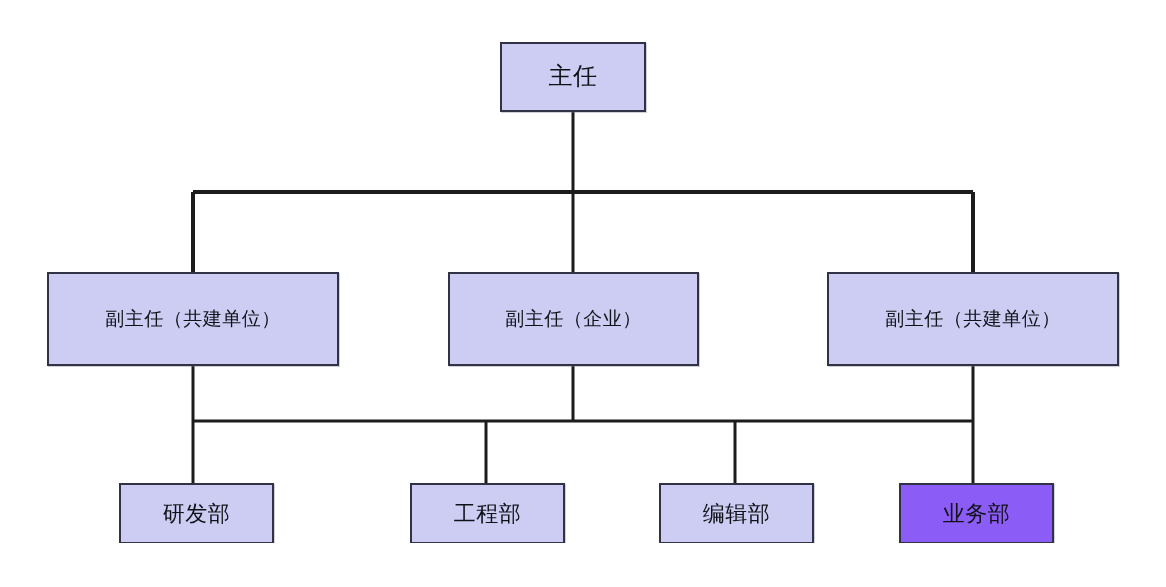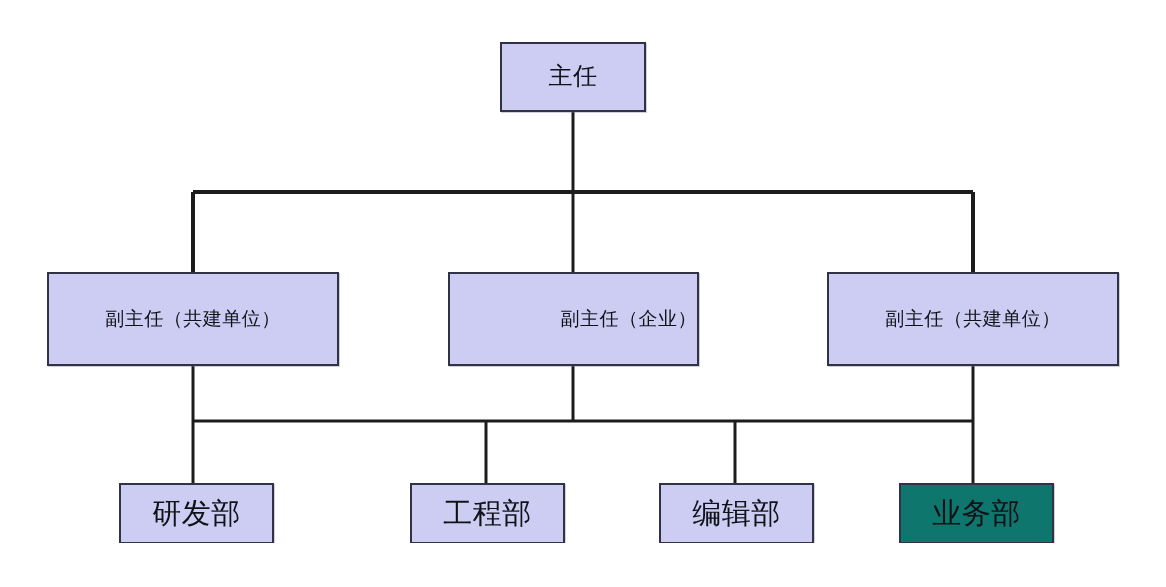--- a/index.html
+++ b/index.html
@@ -38,21 +38,21 @@
   .org-node .node-label {
     font-size: 23px;
     line-height: 1.15;
     color: #111118;
     letter-spacing: 0.5px;
     white-space: nowrap;
     font-weight: 400;
   }
   .org-node.level-1 .node-label { font-size: 24px; }
   .org-node.level-2 .node-label { font-size: 19px; }
-  .org-node.level-3 .node-label { font-size: 29px; }
+  .org-node.level-3 .node-label { font-size: 22px; }
 </style>
 </head>
 <body>
 
 <div id="chart-canvas">
 
   <svg id="connector-layer" viewBox="0 0 1166 587" width="1166" height="587" xmlns="http://www.w3.org/2000/svg">
     <g stroke="#1c1c1c" fill="none" stroke-linecap="butt">
 
       <path d="M573,112 L573,192" stroke-width="3"></path>
@@ -79,37 +79,37 @@
   </svg>
 
   <div class="org-node level-1" style="left: 500px; top: 42px; width: 146px; height: 70px; background: rgb(205, 205, 244); border-color: rgb(50, 50, 71);">
     <span class="node-label">主任</span>
   </div>
 
   <div class="org-node level-2" style="left: 47px; top: 272px; width: 292px; height: 94px; background: rgb(205, 205, 244); border-color: rgb(50, 50, 71);">
     <span class="node-label">副主任（共建单位）</span>
   </div>
 
-  <div class="org-node level-2" style="left: 448px; top: 272px; width: 251px; height: 94px; background: rgb(205, 205, 244); border-color: rgb(50, 50, 71); justify-content: flex-end;">
+  <div class="org-node level-2" style="left: 448px; top: 272px; width: 251px; height: 94px; background: rgb(205, 205, 244); border-color: rgb(50, 50, 71);">
     <span class="node-label">副主任（企业）</span>
   </div>
 
   <div class="org-node level-2" style="left: 827px; top: 272px; width: 292px; height: 94px; background: rgb(205, 205, 244); border-color: rgb(50, 50, 71);">
     <span class="node-label">副主任（共建单位）</span>
   </div>
 
   <div class="org-node level-3" style="left: 119px; top: 483px; width: 155px; height: 61px; background: rgb(205, 205, 244); border-color: rgb(50, 50, 71);">
     <span class="node-label">研发部</span>
   </div>
 
   <div class="org-node level-3" style="left: 659px; top: 483px; width: 155px; height: 61px; background: rgb(205, 205, 244); border-color: rgb(50, 50, 71);">
     <span class="node-label">编辑部</span>
   </div>
 
   <div class="org-node level-3" style="left: 410px; top: 483px; width: 155px; height: 61px; background: rgb(205, 205, 244); border-color: rgb(50, 50, 71);">
     <span class="node-label">工程部</span>
   </div>
 
-  <div class="org-node level-3" style="left: 899px; top: 483px; width: 155px; height: 61px; background: #0f766e; border-color: rgb(50, 50, 71);">
+  <div class="org-node level-3" style="left: 899px; top: 483px; width: 155px; height: 61px; background: #8b5cf6; border-color: rgb(50, 50, 71);">
     <span class="node-label">业务部</span>
   </div>
 
 </div>
 
 </body></html>

